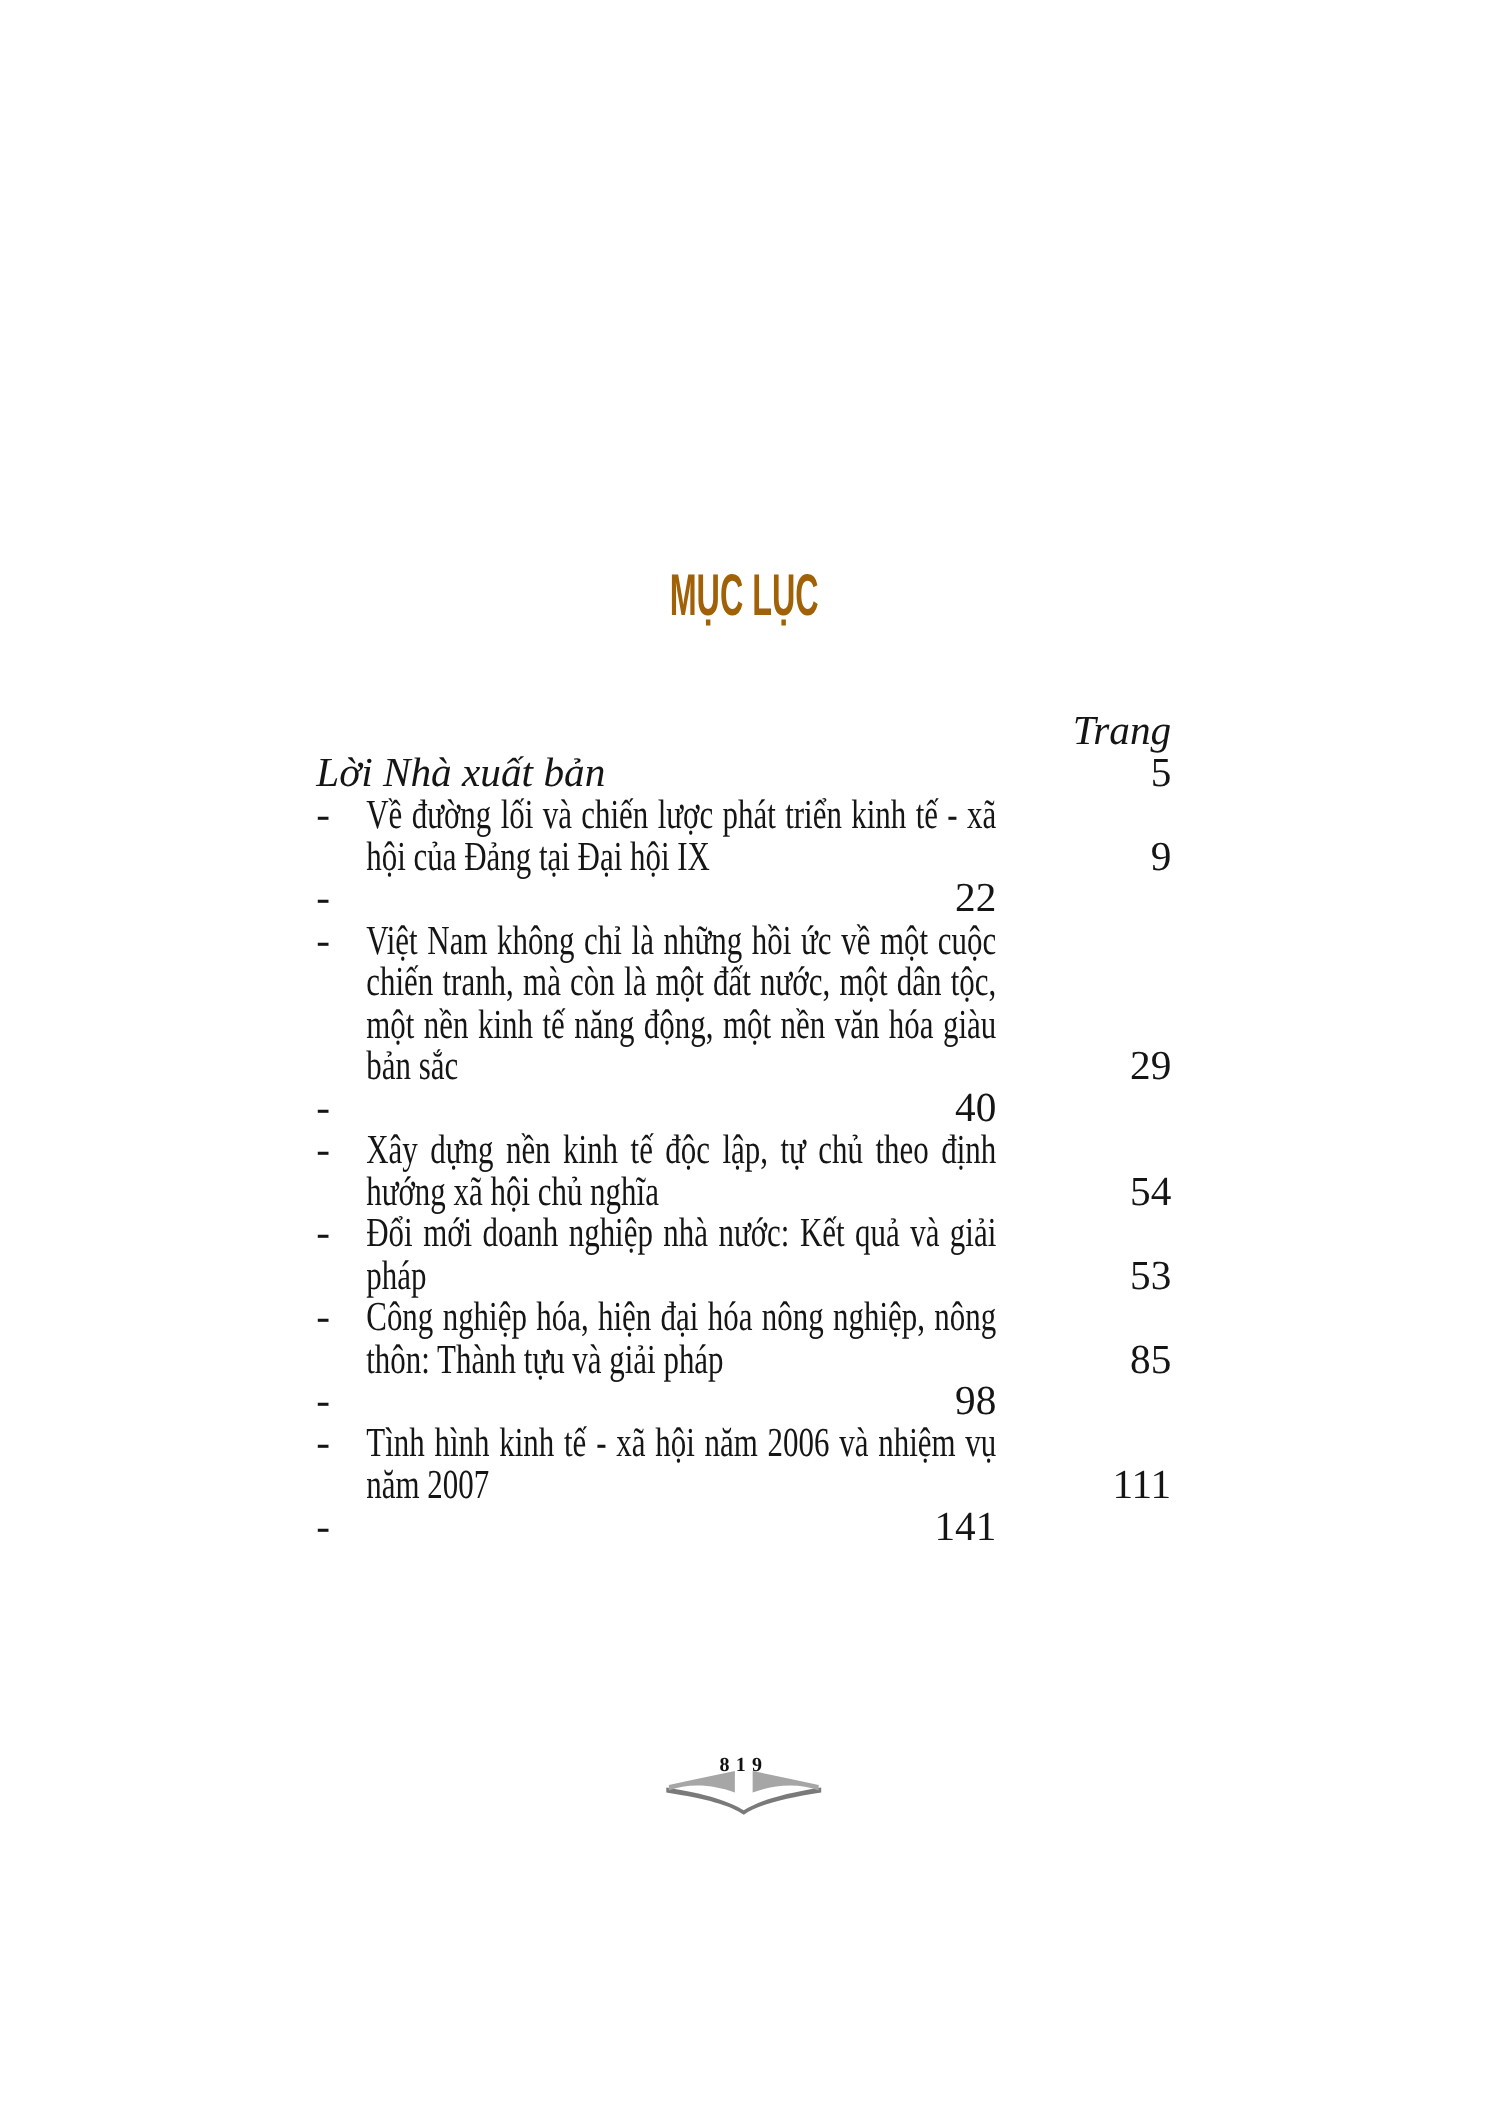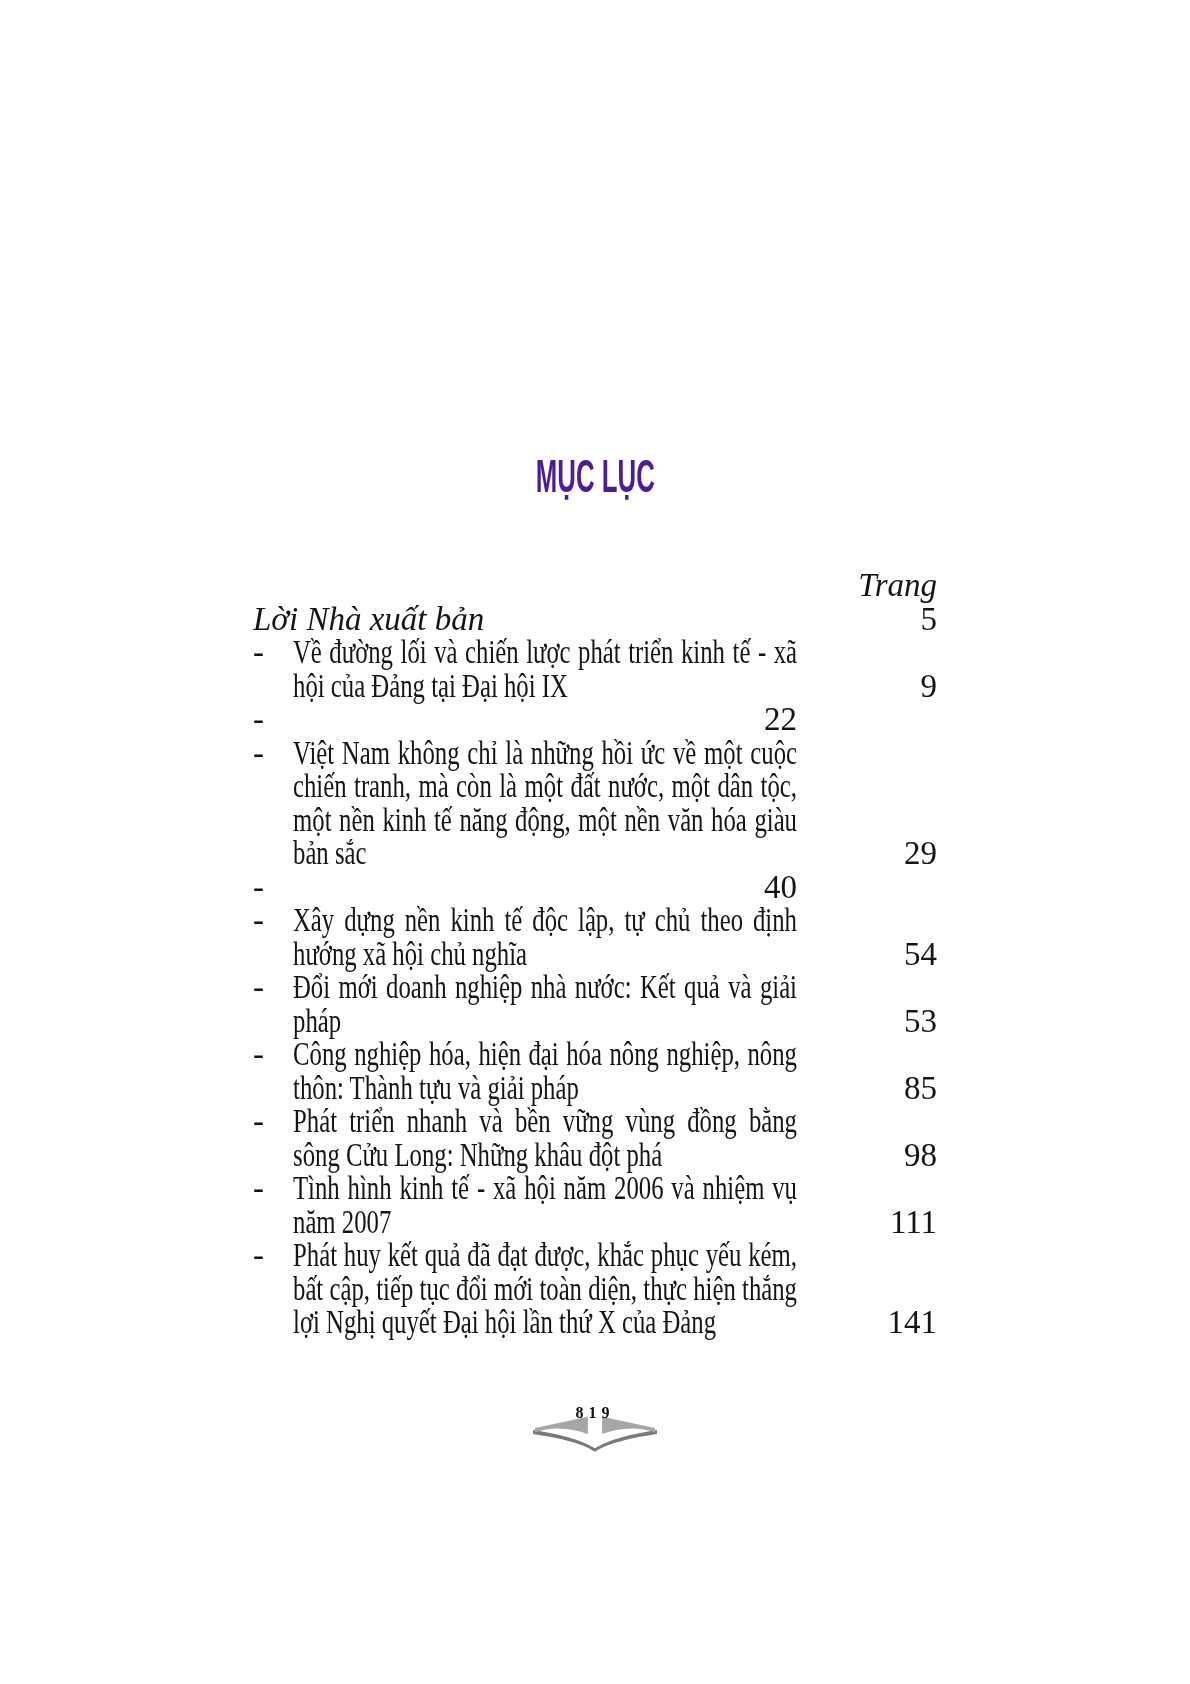--- a/index.html
+++ b/index.html
@@ -3,21 +3,21 @@
 <meta charset="utf-8">
 <style>
   html,body{margin:0;padding:0;}
   body{
     width:1190px;height:1684px;background:#ffffff;position:relative;
     font-family:"Liberation Serif", serif;color:#151515;overflow:hidden;
   }
   .page-title{
     position:absolute;top:452px;left:0;width:1190px;margin:0;
     text-align:center;font-family:"Liberation Sans", sans-serif;
-    font-weight:700;font-size:47px;line-height:1;color:#4c1d95;
+    font-weight:700;font-size:47px;line-height:1;color:#a16207;
   }
   .page-title .squeeze{display:inline-block;transform:scaleX(.55);transform-origin:50% 50%;}
   .toc{
     position:absolute;left:253px;top:569px;width:684px;
     font-size:33px;line-height:33.5px;
   }
   .trang-header{text-align:right;font-style:italic;}
   .row{display:grid;grid-template-columns:40px 504px 140px;}
   .preface-label{grid-column:1 / 3;font-style:italic;}
   .dash-cell{}
@@ -84,37 +84,31 @@
       </div>
       <div class="row">
         <div class="dash-cell">-</div>
         <div class="text-cell">
           <div class="text-inner">Công nghiệp hóa, hiện đại hóa nông nghiệp, nông thôn: Thành tựu và giải pháp</div>
         </div>
         <div class="num-cell">85</div>
       </div>
       <div class="row">
         <div class="dash-cell">-</div>
-        <div class="text-cell">
-          <div class="text-inner">Phát triển nhanh và bền vững vùng đồng bằng sông Cửu Long: Những khâu đột phá</div>
-        </div>
         <div class="num-cell">98</div>
       </div>
       <div class="row">
         <div class="dash-cell">-</div>
         <div class="text-cell">
           <div class="text-inner">Tình hình kinh tế - xã hội năm 2006 và nhiệm vụ năm 2007</div>
         </div>
         <div class="num-cell">111</div>
       </div>
       <div class="row">
         <div class="dash-cell">-</div>
-        <div class="text-cell">
-          <div class="text-inner">Phát huy kết quả đã đạt được, khắc phục yếu kém, bất cập, tiếp tục đổi mới toàn diện, thực hiện thắng lợi Nghị quyết Đại hội lần thứ X của Đảng</div>
-        </div>
         <div class="num-cell">141</div>
       </div>
     </div>
 </div>
 
 <div class="page-footer">
   <div class="folio">819</div>
   <svg class="book-icon" viewBox="0 0 126 36" xmlns="http://www.w3.org/2000/svg" aria-hidden="true">
     <path d="M2 14 C34 19 52 25 63 32 C74 25 92 19 124 14 L124 18 C92 23 74 28 63 35.5 C52 28 34 23 2 18 Z" fill="#7a7a7a"></path>
     <path d="M4 12 L56 1 L56 18 C40 12 20 10 4 16.5 Z" fill="#a6a6a6"></path>

